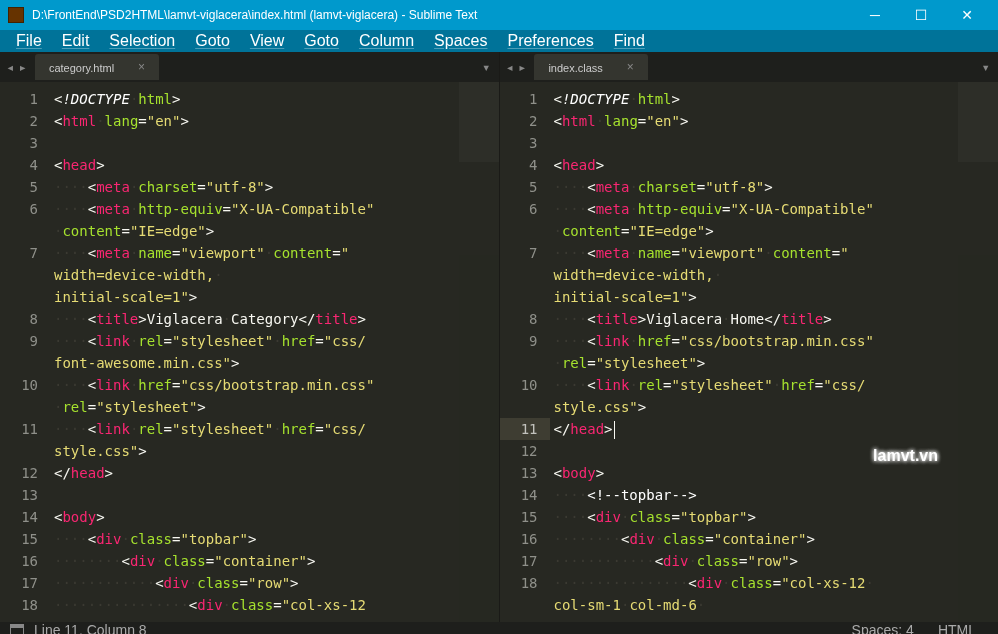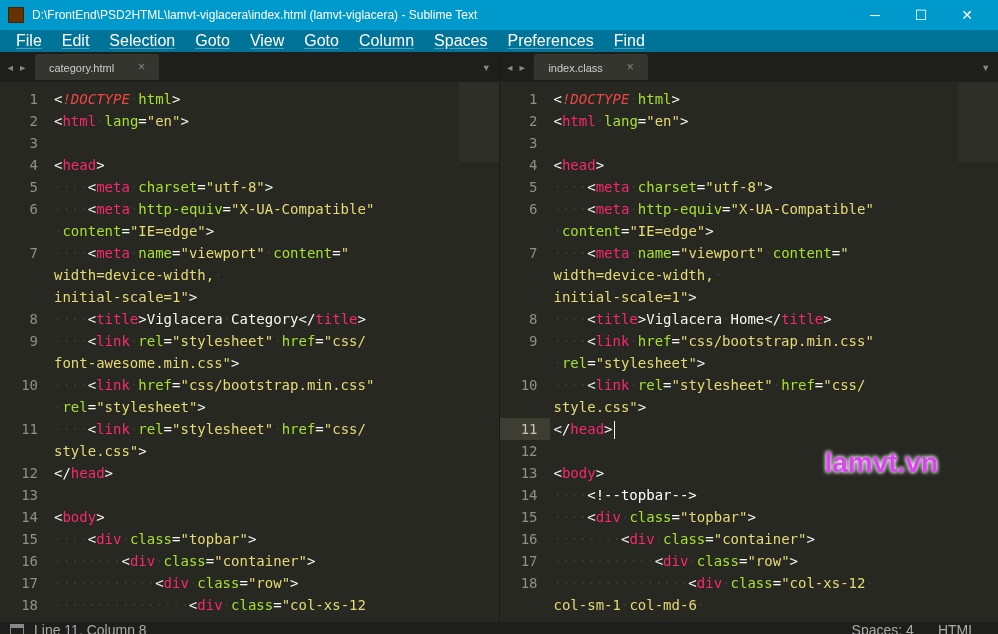--- a/index.html
+++ b/index.html
@@ -24,28 +24,28 @@
 .gutter { width: 50px; background: #272822; color: #8f908a; text-align: right; padding: 6px 12px 6px 6px; line-height: 22px; font-size: 14px; }
 .gutter .active { background: #3e3d32; color: #c2c2bd; margin: 0 -12px 0 -6px; padding: 0 12px 0 6px; }
 .code { flex: 1; padding: 6px 4px; line-height: 22px; font-size: 14px; white-space: pre; overflow: hidden; }
 .minimap { width: 40px; background: #272822; position: absolute; right: 0; top: 0; bottom: 0; opacity: 0.6; }
 .mm-view { position: absolute; top: 0; left: 0; right: 0; height: 80px; background: rgba(255,255,255,0.05); }
 .t-tag { color: #f92672; }
 .t-txt { color: #f8f8f2; }
 .t-str { color: #e6db74; }
 .t-attr { color: #a6e22e; }
 .t-cmt { color: #ffffff; }
-.t-doc { color: #ef4444; font-style: italic; }
+.t-doc { color: #ffffff; font-style: italic; }
 .ws { color: #3b3a32; }
 .caret { display: inline-block; width: 1px; height: 18px; background: #f8f8f2; vertical-align: middle; margin-left: 1px; }
 .statusbar { background: #1e1f1c; height: 24px; display: flex; align-items: center; padding: 0 10px; color: #aaa; font-family: Segoe UI, sans-serif; font-size: 14px; }
 .status-icon { width: 14px; height: 12px; border: 1px solid #888; border-top-width: 4px; margin-right: 10px; }
 .status-left { flex: 1; }
 .status-item { padding: 0 12px; }
-.watermark { position: absolute; right: 60px; top: 365px; font-family: Arial, sans-serif; font-size: 28px; font-weight: bold; color: #d946ef; text-shadow: 0 0 4px #fff, 0 0 4px #fff; pointer-events: none; }
+.watermark { position: absolute; right: 60px; top: 365px; font-family: Arial, sans-serif; font-size: 16px; font-weight: bold; color: #ffffff; text-shadow: 0 0 4px #fff, 0 0 4px #fff; pointer-events: none; }
 </style>
 </head>
 <body>
 
 <div class="window">
   <div class="titlebar">
     <div class="titlebar-icon"></div>
     <div class="titlebar-title">D:\FrontEnd\PSD2HTML\lamvt-viglacera\index.html (lamvt-viglacera) - Sublime Text</div>
     <div class="titlebar-buttons">
       <div class="titlebar-btn">─</div>

